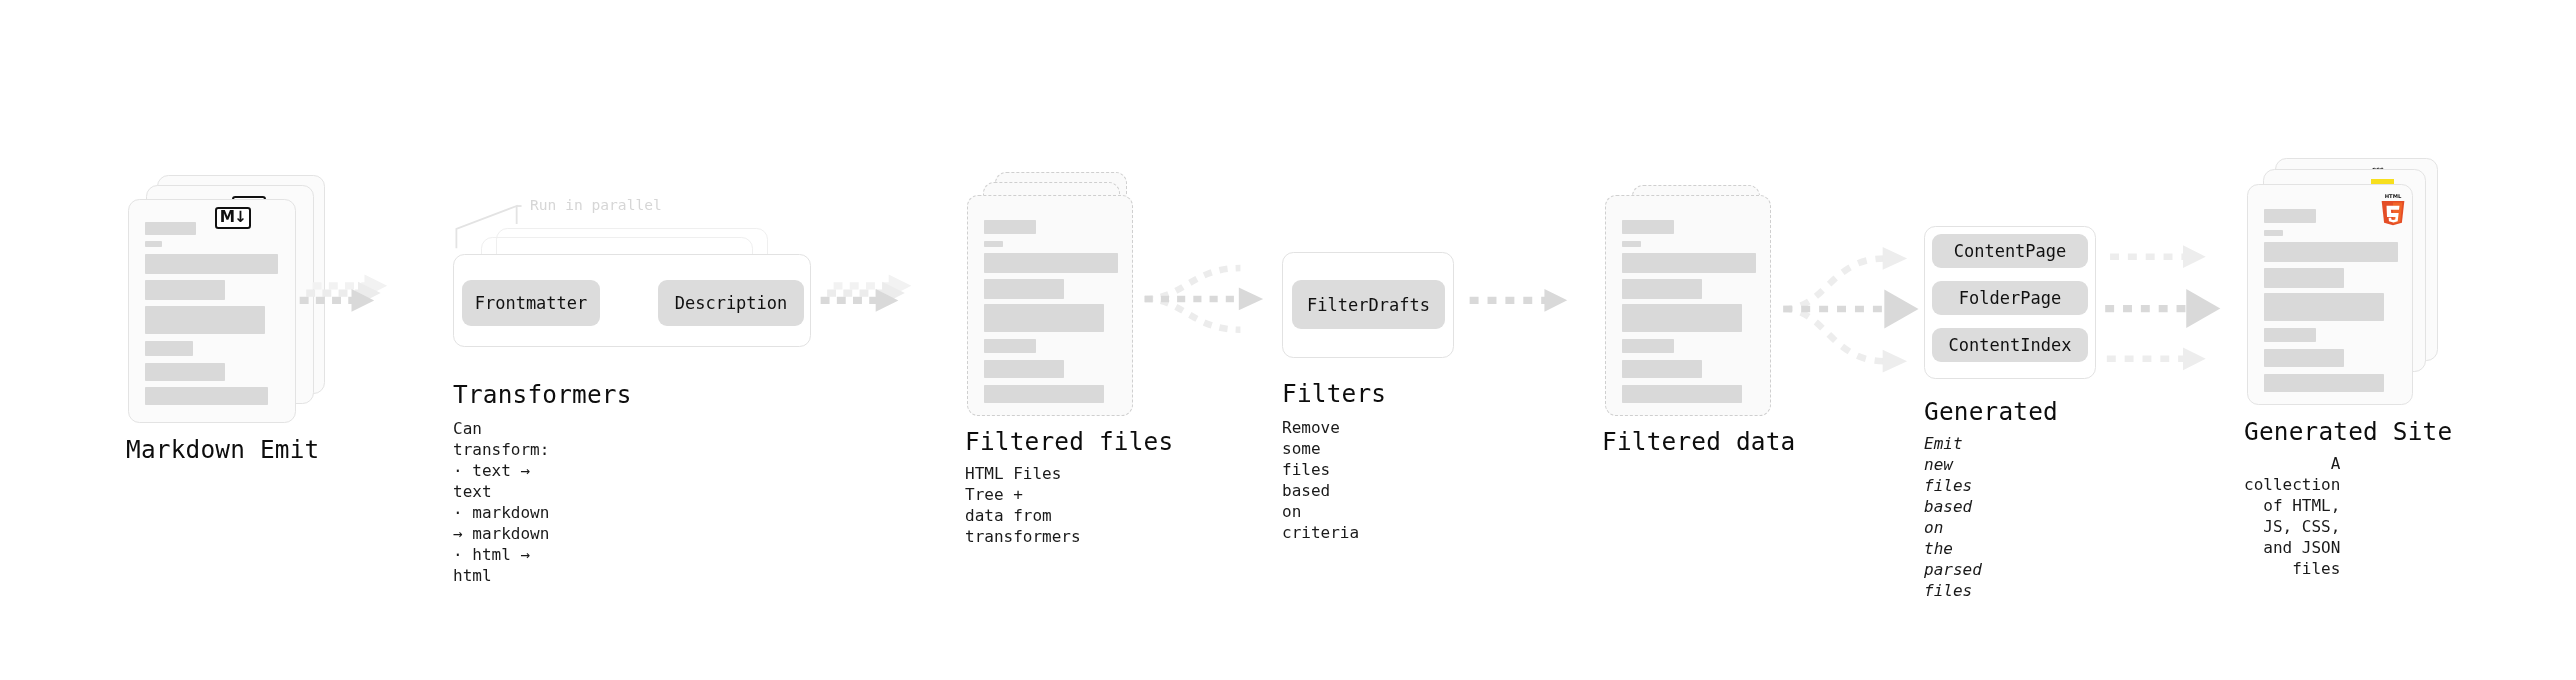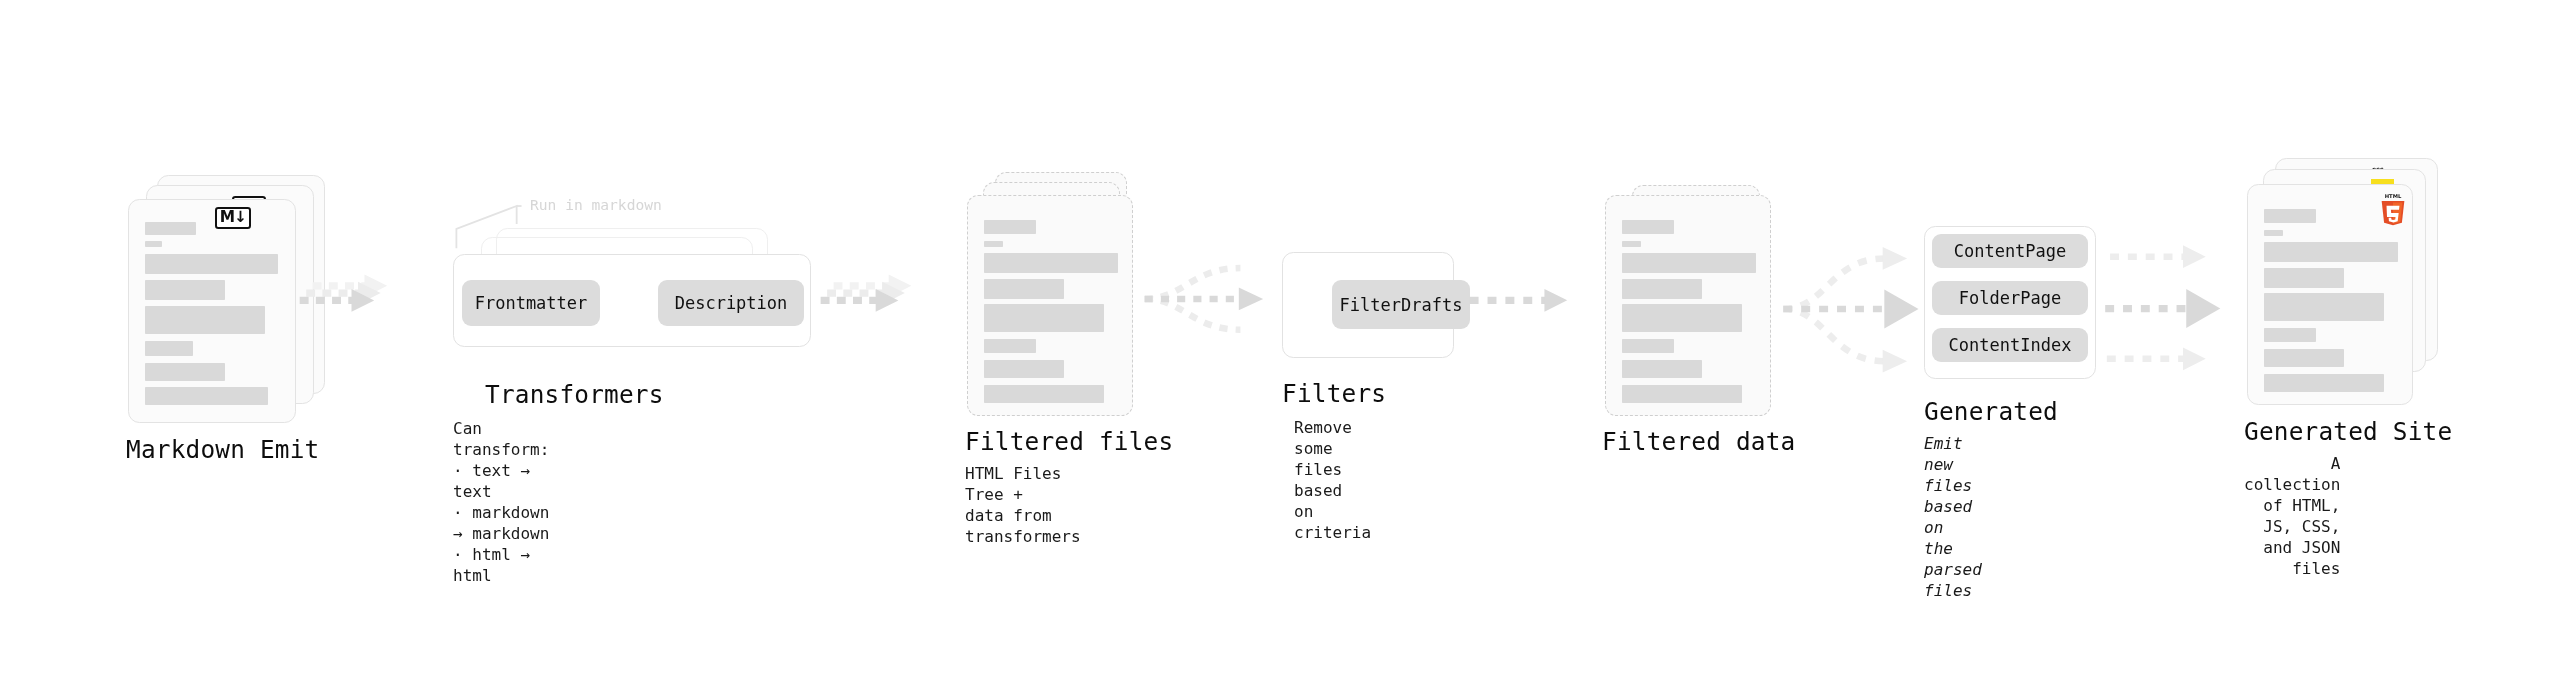--- a/index.html
+++ b/index.html
@@ -97,21 +97,21 @@
     <polygon points="60,17 60,45 88,31" fill="#ececec"></polygon>
     <polygon points="52,26 52,54 80,40" fill="#d9d9d9"></polygon>
   </svg>
 
   <div class="node">
 
     <svg style="left:453px;top:193px;width:98px;height:57px;" viewBox="0 0 120 70">
       <path d="M4 68 V 44 L 78 16 V 38" stroke="#e3e3e3" stroke-width="2.2" fill="none"></path>
       <path d="M78 16 H 84" stroke="#e3e3e3" stroke-width="2.2" fill="none"></path>
     </svg>
-    <div class="parallel-label" style="left:530px;top:196px;">Run in markdown</div>
+    <div class="parallel-label" style="left:530px;top:196px;">Run in parallel</div>
 
     <div class="panel faint" style="left:496px;top:228px;width:272px;height:93px;"></div>
     <div class="pill f1" style="left:508px;top:254px;width:102px;height:37px;">Frontmatter</div>
     <div class="pill f1" style="left:654px;top:254px;width:102px;height:37px;">Description</div>
 
     <div class="panel faint" style="left:481px;top:237px;width:272px;height:93px;"></div>
     <div class="pill f2" style="left:485px;top:267px;width:102px;height:37px;">Frontmatter</div>
     <div class="pill f2" style="left:657px;top:267px;width:102px;height:37px;">Description</div>
 
     <svg style="left:611px;top:276px;width:89px;height:57px;" viewBox="0 0 110 70">
@@ -120,21 +120,21 @@
       <path d="M-4 38 H 40" stroke="#e4e4e4" stroke-width="3.2" fill="none"></path>
       <polygon points="38,32 38,44 52,38" fill="#e4e4e4"></polygon>
       <path d="M-12 53 H 36" stroke="#d6d6d6" stroke-width="3.2" fill="none"></path>
       <polygon points="34,47 34,59 48,53" fill="#d6d6d6"></polygon>
     </svg>
 
     <div class="panel" style="left:453px;top:254px;width:358px;height:93px;"></div>
     <div class="pill" style="left:462px;top:280px;width:138px;height:46px;">Frontmatter</div>
     <div class="pill" style="left:658px;top:280px;width:146px;height:46px;">Description</div>
 
-    <div class="title" style="left:453px;top:380px;margin-left:32px;">Transformers</div>
+    <div class="title" style="left:453px;top:380px;">Transformers</div>
     <div class="desc" style="left:453px;top:418px;">Can transform:
 · text → text
 · markdown → markdown
 · html → html</div>
   </div>
 
   <svg style="left:830px;top:268px;width:106px;height:81px;" viewBox="0 0 130 100">
     <g stroke-dasharray="11 9" stroke-width="9" fill="none">
       <path d="M4 22 H 74" stroke="#f2f2f2"></path>
       <path d="M-4 31 H 66" stroke="#ececec"></path>
@@ -167,23 +167,23 @@
     <g fill="none" stroke-width="8" stroke-dasharray="10 10">
       <path d="M2 50 C 50 50, 60 12, 120 12" stroke="#ececec"></path>
       <path d="M2 50 C 50 50, 60 88, 120 88" stroke="#ececec"></path>
       <path d="M2 50 H 120" stroke="#d9d9d9"></path>
     </g>
     <polygon points="118,36 118,64 148,50" fill="#d9d9d9"></polygon>
   </svg>
 
   <div class="node">
     <div class="panel" style="left:1282px;top:252px;width:172px;height:106px;"></div>
-    <div class="pill" style="left:1292px;top:280px;width:138px;height:49px;margin-left:40px;">FilterDrafts</div>
+    <div class="pill" style="left:1292px;top:280px;width:153px;height:49px;">FilterDrafts</div>
     <div class="title" style="left:1282px;top:379px;">Filters</div>
-    <div class="desc" style="left:1282px;top:417px;margin-left:12px;">Remove some files based
+    <div class="desc" style="left:1282px;top:417px;">Remove some files based
 on criteria</div>
   </div>
 
   <svg style="left:1468px;top:284px;width:122px;height:49px;" viewBox="0 0 150 60">
     <path d="M2 20 H 96" stroke="#d9d9d9" stroke-width="9" stroke-dasharray="11 11" fill="none"></path>
     <polygon points="94,6 94,34 122,20" fill="#d9d9d9"></polygon>
   </svg>
 
   <div class="node">
     <div class="card dashed" style="left:1632px;top:185px;width:128px;height:187px;"></div>

